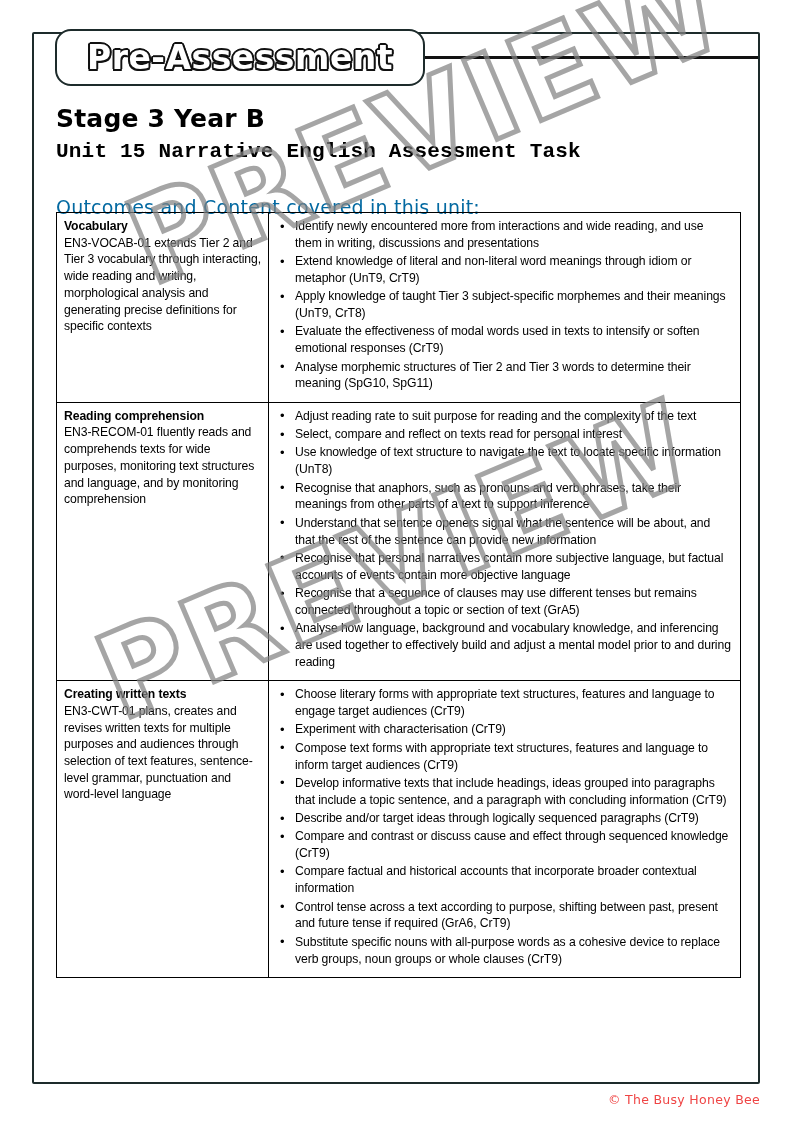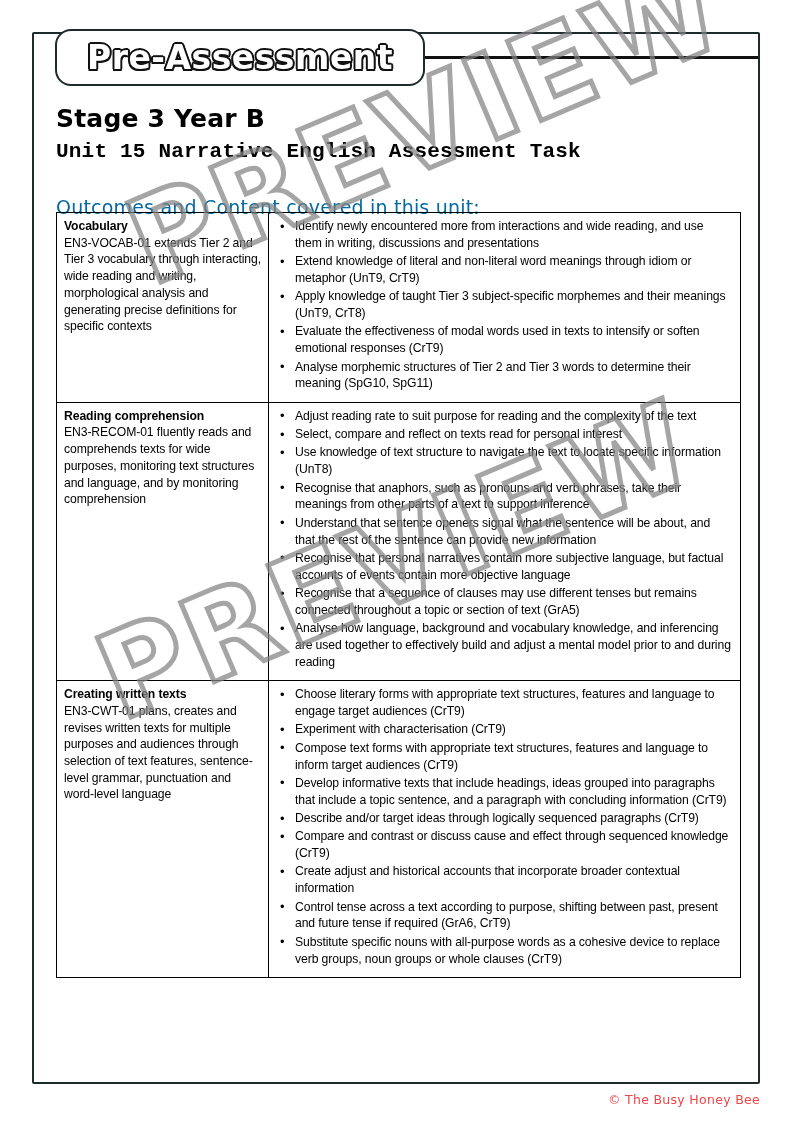--- a/index.html
+++ b/index.html
@@ -296,21 +296,21 @@
         </div>
       </td>
       <td class="col-content">
         <ul class="content-list">
           <li>Choose literary forms with appropriate text structures, features and language to engage target audiences (CrT9)</li>
           <li>Experiment with characterisation (CrT9)</li>
           <li>Compose text forms with appropriate text structures, features and language to inform target audiences (CrT9)</li>
           <li>Develop informative texts that include headings, ideas grouped into paragraphs that include a topic sentence, and a paragraph with concluding information (CrT9)</li>
           <li>Describe and/or target ideas through logically sequenced paragraphs (CrT9)</li>
           <li>Compare and contrast or discuss cause and effect through sequenced knowledge (CrT9)</li>
-          <li>Create adjust and historical accounts that incorporate broader contextual information</li>
+          <li>Compare factual and historical accounts that incorporate broader contextual information</li>
           <li>Control tense across a text according to purpose, shifting between past, present and future tense if required (GrA6, CrT9)</li>
           <li>Substitute specific nouns with all-purpose words as a cohesive device to replace verb groups, noun groups or whole clauses (CrT9)</li>
         </ul>
       </td>
     </tr>
 
   </tbody>
 </table>
 
 <div class="watermark">

